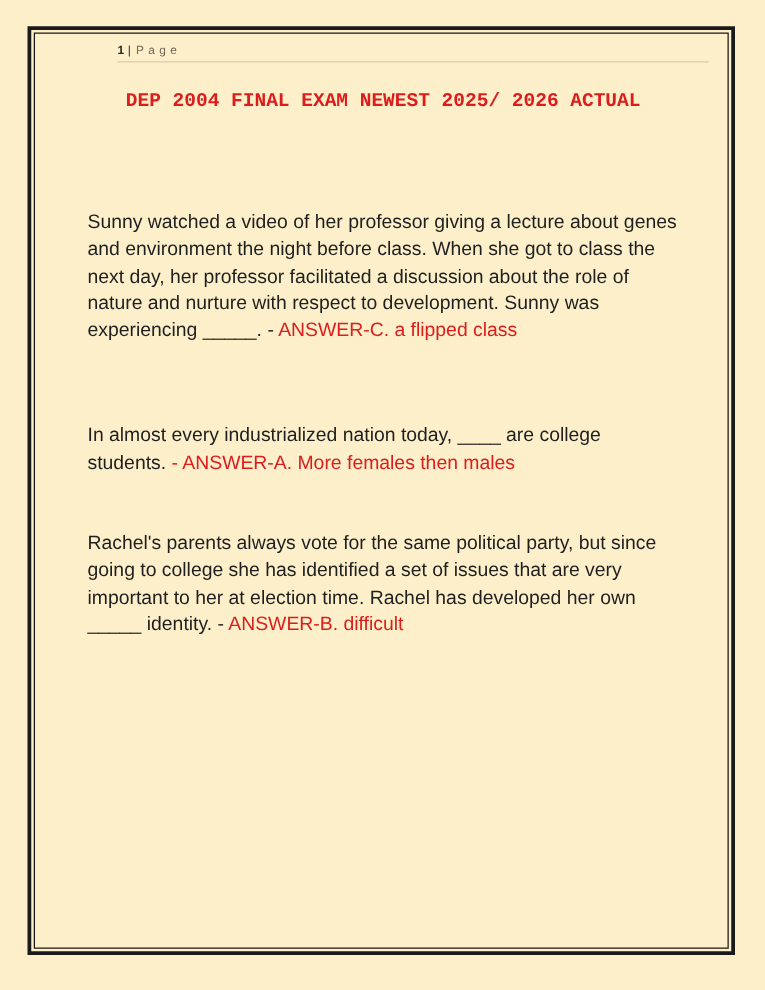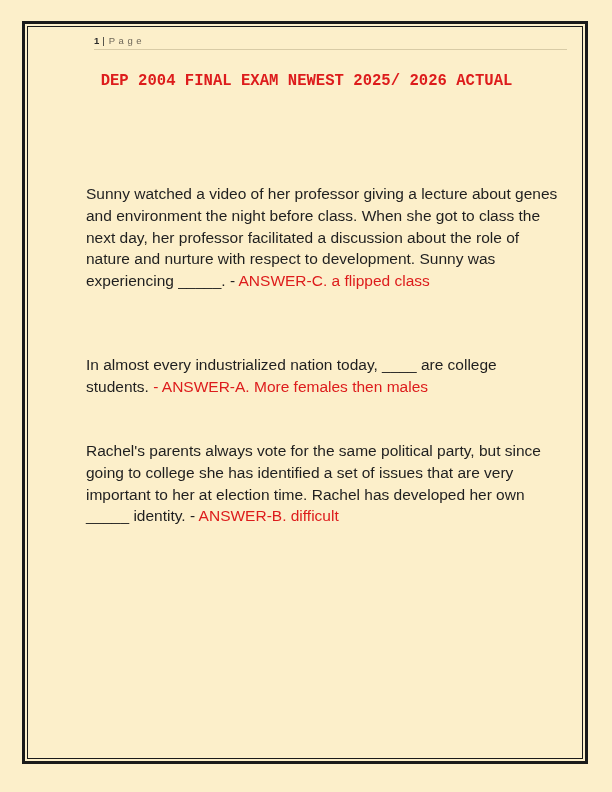--- a/index.html
+++ b/index.html
@@ -68,21 +68,21 @@
     font-weight: bold;
     font-size: 15.6px;
     line-height: 22.3px;
     color: var(--red, #dd1c1c);
     font-family: Liberation Mono, monospace;
   }
   .qa {
     position: absolute;
     left: 70px;
     width: 473px;
-    margin: 16px;
+    margin: 0;
     font-size: 15.5px;
     line-height: 21.8px;
     color: var(--text, #1f1f1f);
   }
   .qa .a {
     color: var(--red, #dd1c1c);
   }
   .qa1 { top: 167px; }
   .qa2 { top: 338px; }
   .qa3 { top: 424px; }

